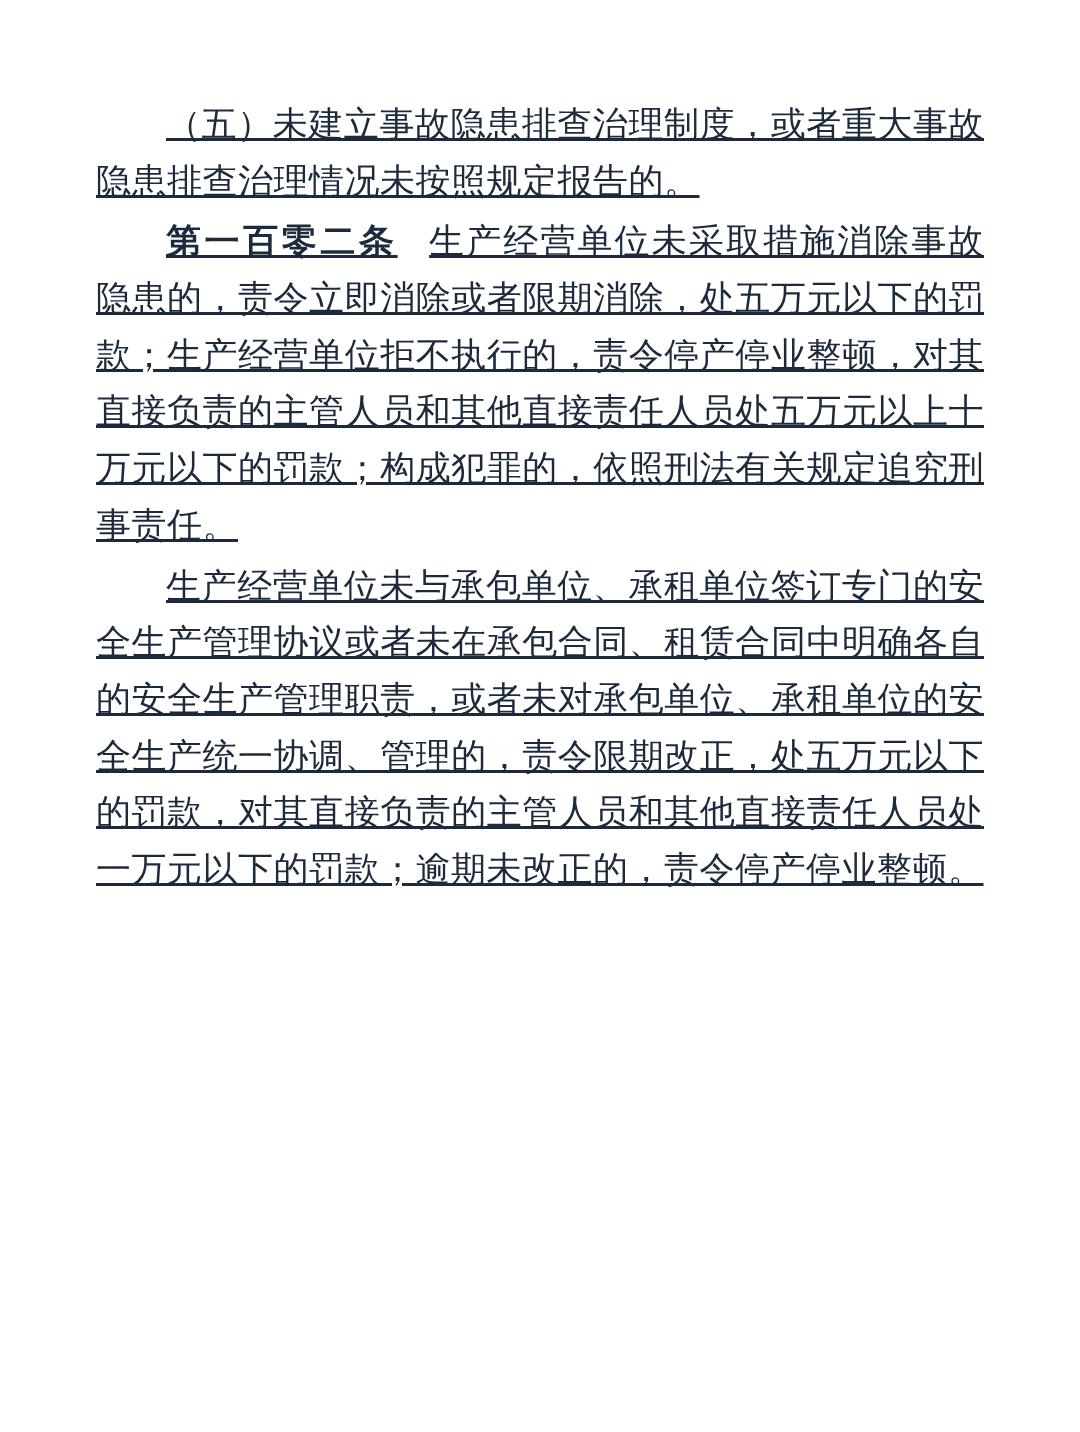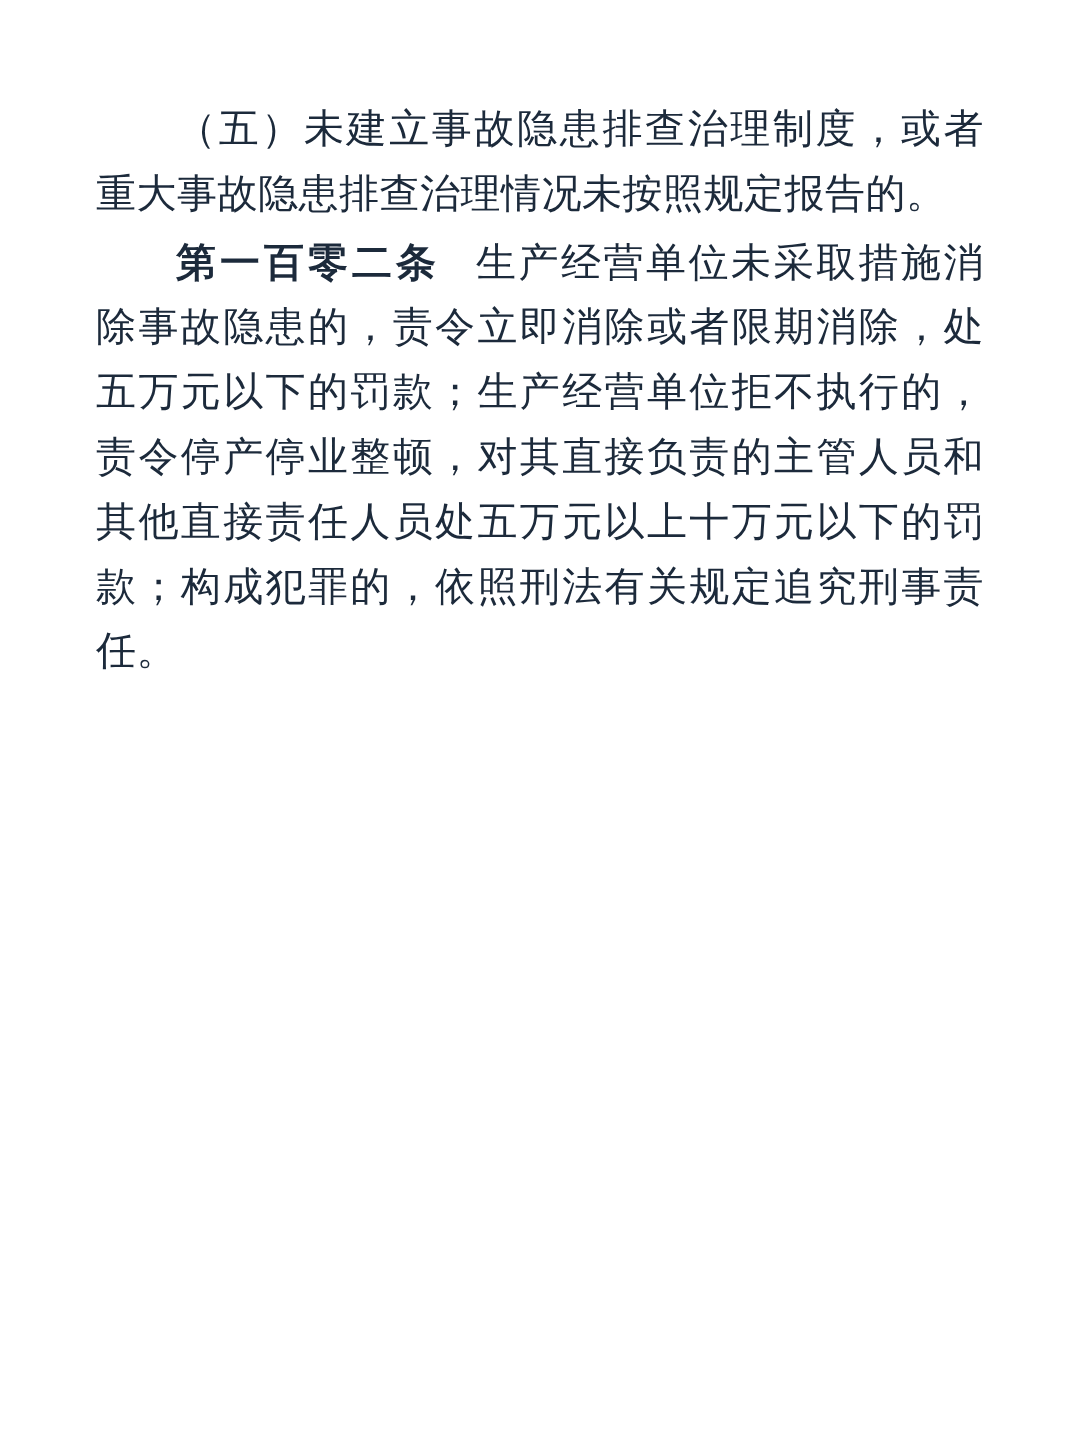--- a/index.html
+++ b/index.html
@@ -16,26 +16,27 @@
   }
   .page {
     width: 1080px;
     height: 1432px;
     box-sizing: border-box;
     padding: 96px 96px 60px 96px;
     display: flex;
     flex-direction: column;
   }
   .doc-body {
-    font-size: 40px;
+    font-size: 35px;
     line-height: 1.62;
     letter-spacing: 0.5px;
     text-align: justify;
     text-justify: inter-ideograph;
     color: #1c2a3b;
+    text-decoration: underline;
   }
   p.para {
     margin: 0 0 4px 0;
     text-indent: 2em;
   }
   p.para:last-child {
     margin-bottom: 0;
   }
   .art-label {
     font-weight: bold;
@@ -52,15 +53,18 @@
 
     <p class="para">
       <span>（五）未建立事故隐患排查治理制度，或者重大事故隐患排查治理情况未按照规定报告的。</span>
     </p>
 
     <p class="para">
       <span class="art-label">第一百零二条</span><span>生产经营单位未采取措施消除事故隐患的，责令立即消除或者限期消除，处五万元以下的罚款；生产经营单位拒不执行的，责令停产停业整顿，对其直接负责的主管人员和其他直接责任人员处五万元以上十万元以下的罚款；构成犯罪的，依照刑法有关规定追究刑事责任。</span>
     </p>
 
 
+    <p class="para">
+      <span>生产经营单位未与承包单位、承租单位签订专门的安全生产管理协议或者未在承包合同、租赁合同中明确各自的安全生产管理职责，或者未对承包单位、承租单位的安全生产统一协调、管理的，责令限期改正，处五万元以下的罚款，对其直接负责的主管人员和其他直接责任人员处一万元以下的罚款；逾期未改正的，责令停产停业整顿。</span>
+    </p>
 
   </div>
 </div>
 
 </body></html>

